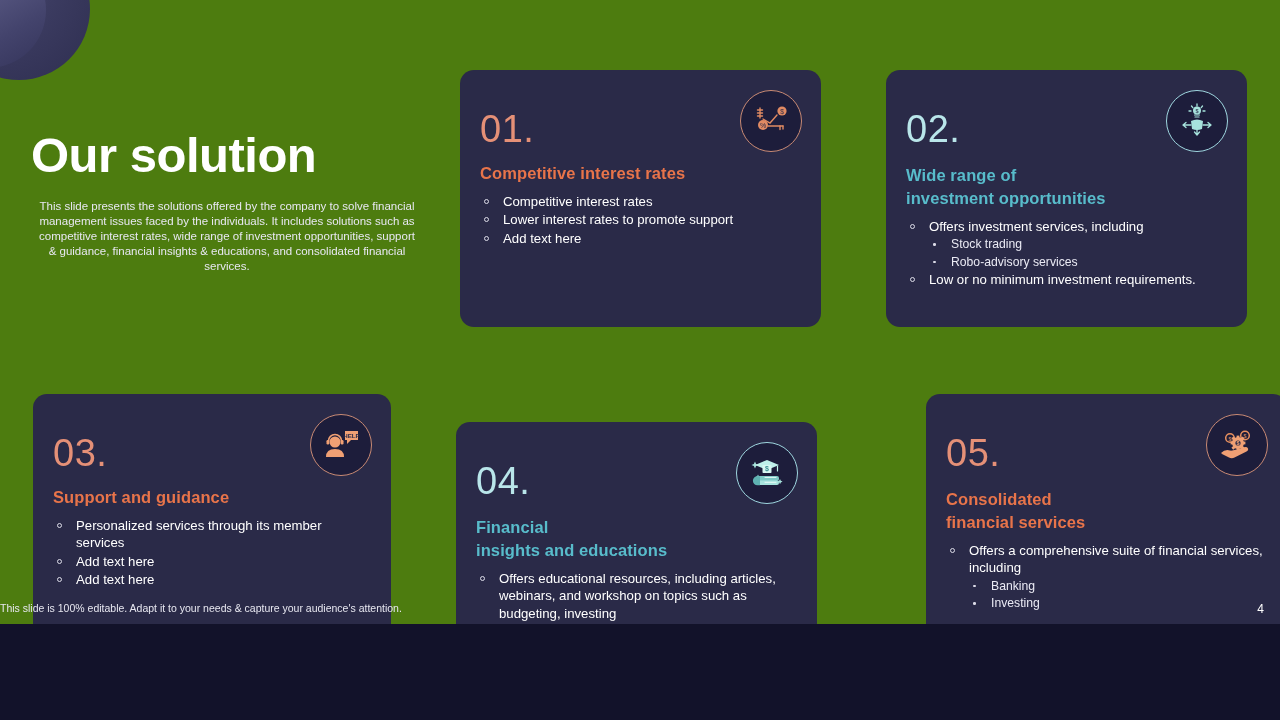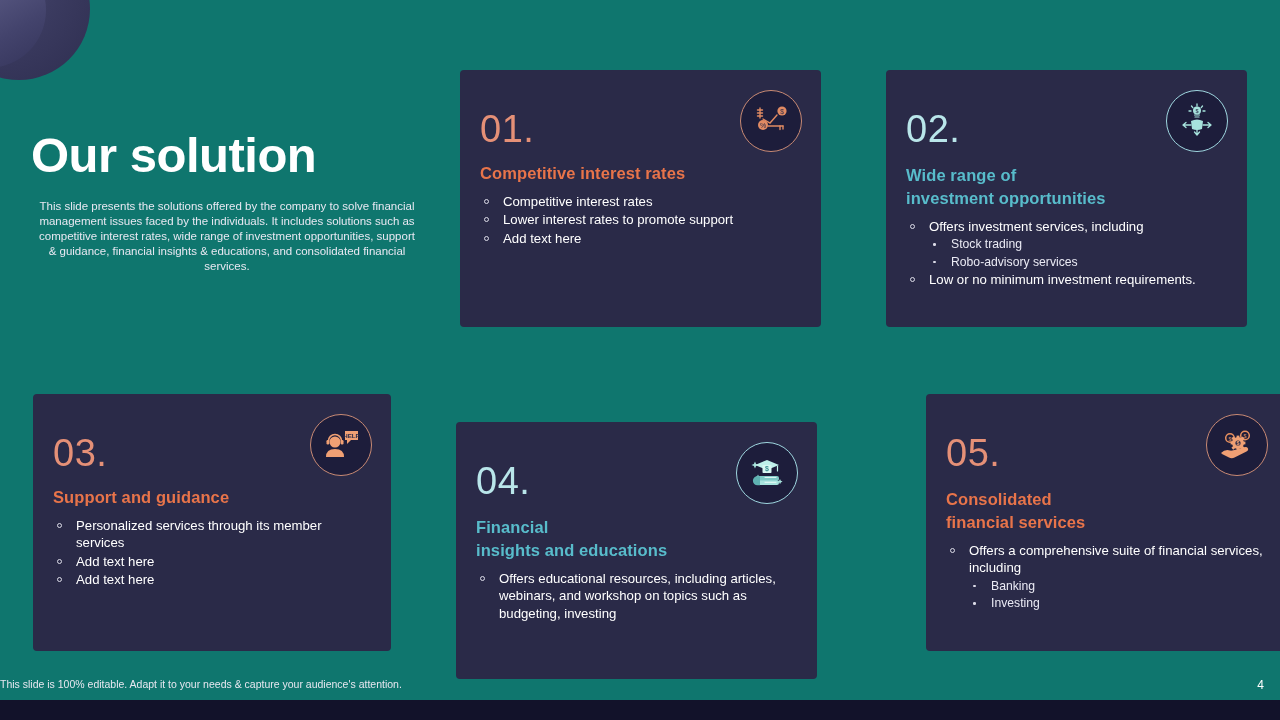--- a/index.html
+++ b/index.html
@@ -3,22 +3,22 @@
 <meta charset="utf-8">
 <style>
   html, body {
     margin: 0;
     padding: 0;
     background: #12122a;
   }
   .slide {
     position: relative;
     width: 1280px;
-    height: 700px;
-    background: #0f766e;
+    height: 624px;
+    background: #4d7c0f;
     overflow: hidden;
     font-family: "Liberation Sans", sans-serif;
   }
 
   
   .deco-ring {
     position: absolute;
     left: -52px;
     top: -62px;
     width: 142px;
@@ -55,21 +55,21 @@
     font-size: 11.5px;
     line-height: 1.30;
     color: #e8e8f2;
     margin: 4px;
     text-align: center;
   }
 
   
   .card {
     position: absolute;
-    border-radius: 4px;
+    border-radius: 14px;
     background: #2a2a48;
     box-sizing: border-box;
   }
   .card-1 { left: 460px; top: 70px;  width: 361px; height: 257px; }
   .card-2 { left: 886px; top: 70px;  width: 361px; height: 257px; }
   .card-3 { left: 33px;  top: 394px; width: 358px; height: 257px; }
   .card-4 { left: 456px; top: 394px; width: 361px; height: 257px; margin-top: 28px; }
   .card-5 { left: 926px; top: 394px; width: 361px; height: 257px; }
 
   .card-inner {

